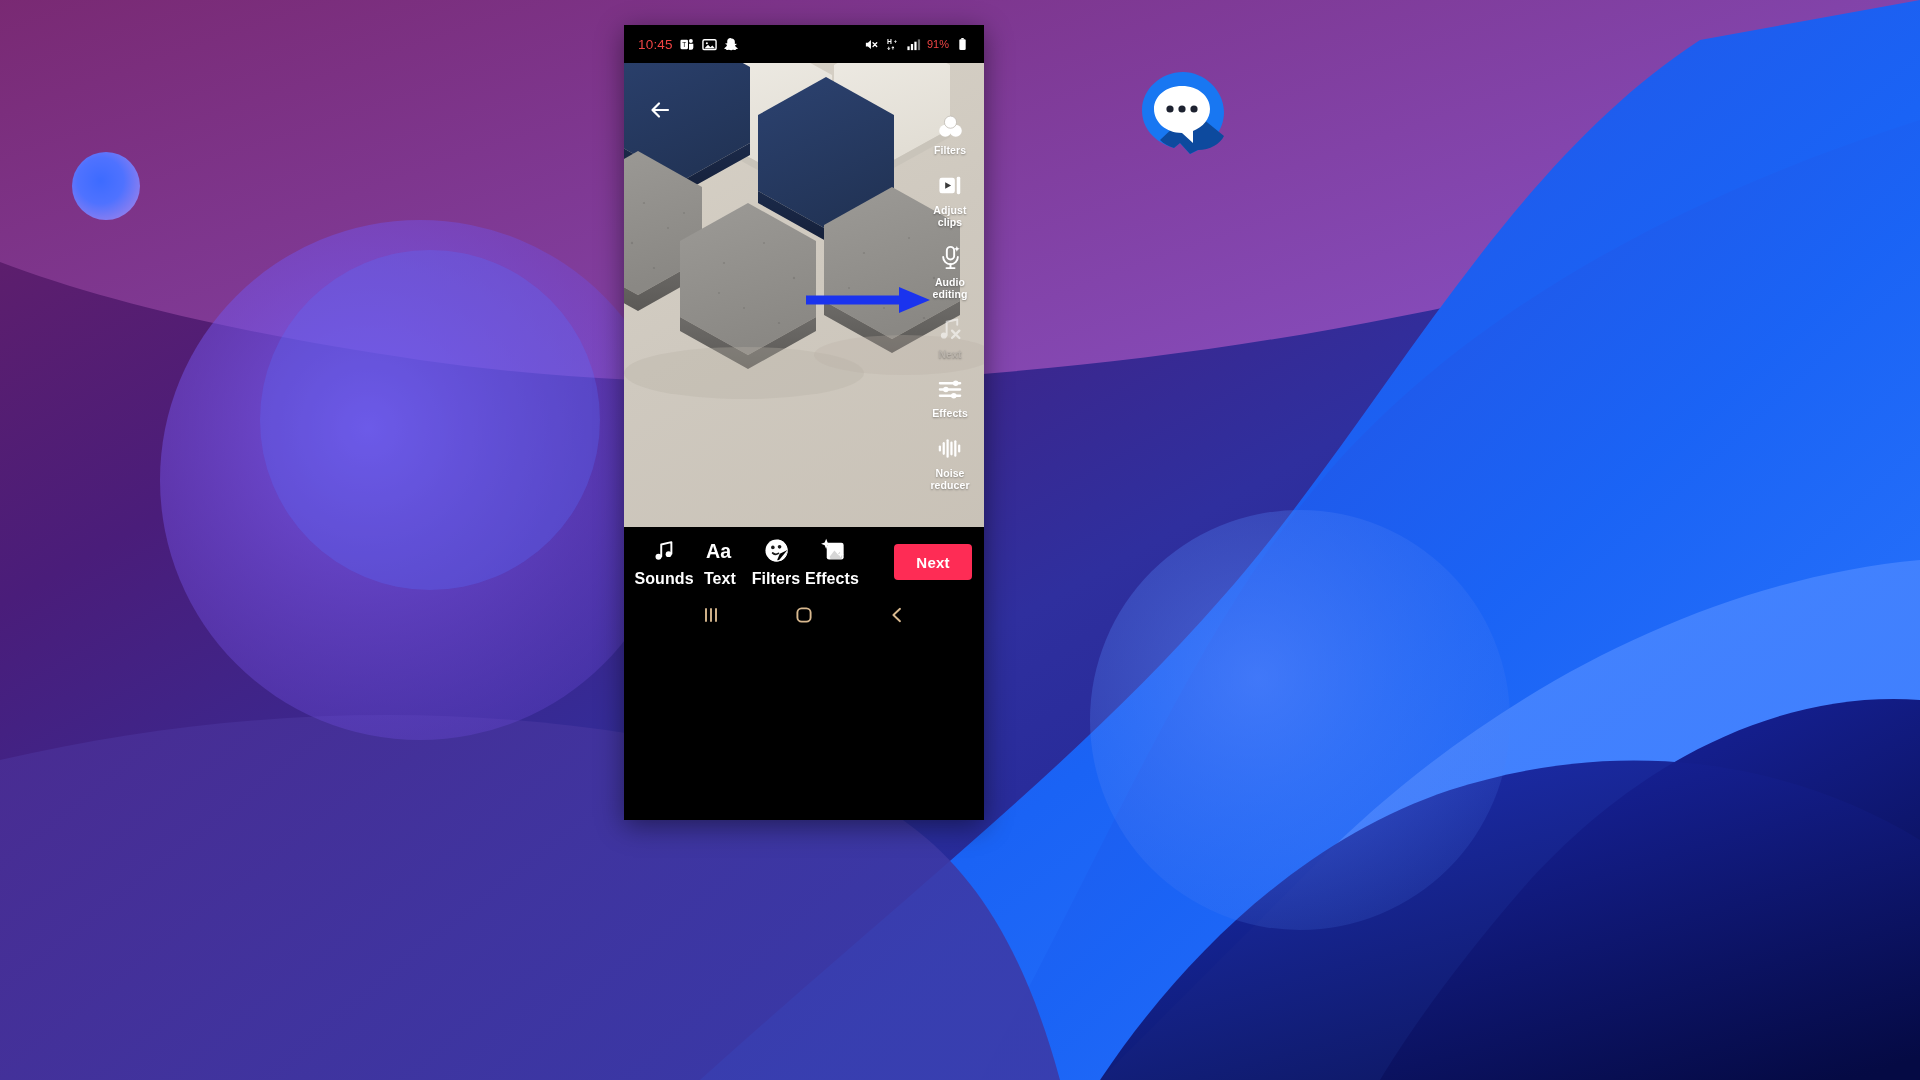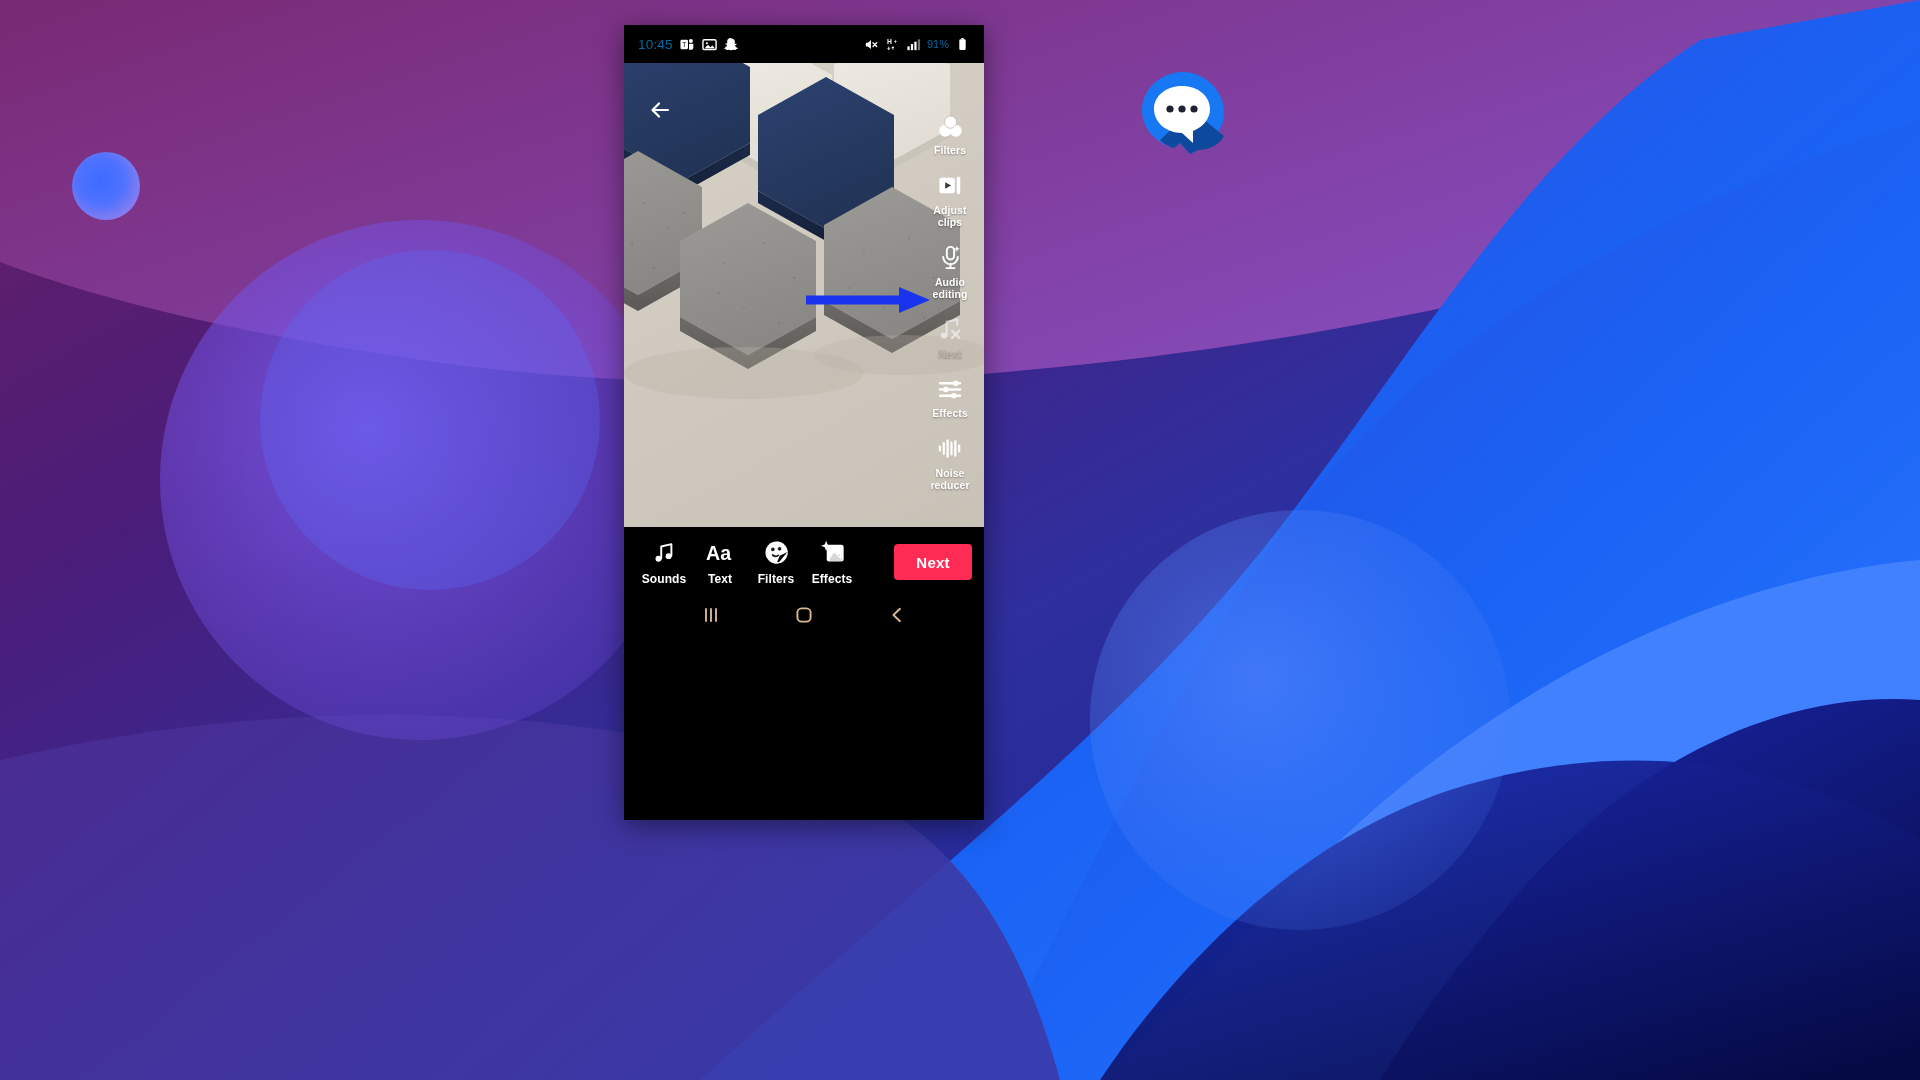--- a/index.html
+++ b/index.html
@@ -28,21 +28,21 @@
   
   #phone{
     position:absolute;left:624px;top:25px;width:360px;height:795px;
     background:#000;overflow:hidden;
     box-shadow:0 6px 26px rgba(0,0,0,.45);
   }
 
   
   #statusbar{
     height:38px;display:flex;align-items:center;justify-content:space-between;
-    padding:0 14px;color:#0369a1;font-size:13px;background:#000;
+    padding:0 14px;color:#ef4444;font-size:13px;background:#000;
   }
   #statusbar .left{display:flex;align-items:center;gap:7px;}
   #statusbar .right{display:flex;align-items:center;gap:6px;}
   #statusbar .clock{font-size:13.5px;letter-spacing:.2px;}
   .sicon{display:inline-block;width:15px;height:15px;}
   .sicon svg{display:block;width:15px;height:15px;}
   #battpct{font-size:11px;letter-spacing:0;}
 
   
   #viewport{position:relative;width:360px;height:464px;overflow:hidden;background:#cdc7bd;}
@@ -81,21 +81,21 @@
   
   #actionbar{
     height:70px;background:#000;display:flex;align-items:center;
     padding:0 12px;box-sizing:border-box;
   }
   #actionbar .items{display:flex;align-items:center;gap:0px;flex:1;}
   .abtn{
     width:56px;display:flex;flex-direction:column;align-items:center;cursor:pointer;
   }
   .abtn .ai{height:28px;display:flex;align-items:center;justify-content:flex-start;}
-  .abtn .al{margin-top:5px;color:#fff;font-size:12px;font-weight:600;letter-spacing:.1px;}
+  .abtn .al{margin-top:5px;color:#fff;font-size:16px;font-weight:600;letter-spacing:.1px;}
   #nextbtn{
     margin-left:auto;background:#FE2C55;color:#ffffff;border:none;
     width:78px;height:36px;border-radius:4px;font-size:15px;font-weight:700;
     font-family:"Liberation Sans", sans-serif;cursor:pointer;letter-spacing:.2px;
   }
 
   
   #navbar{
     height:36px;background:#000;display:flex;align-items:center;
     justify-content:space-around;padding:0 40px;box-sizing:border-box;

